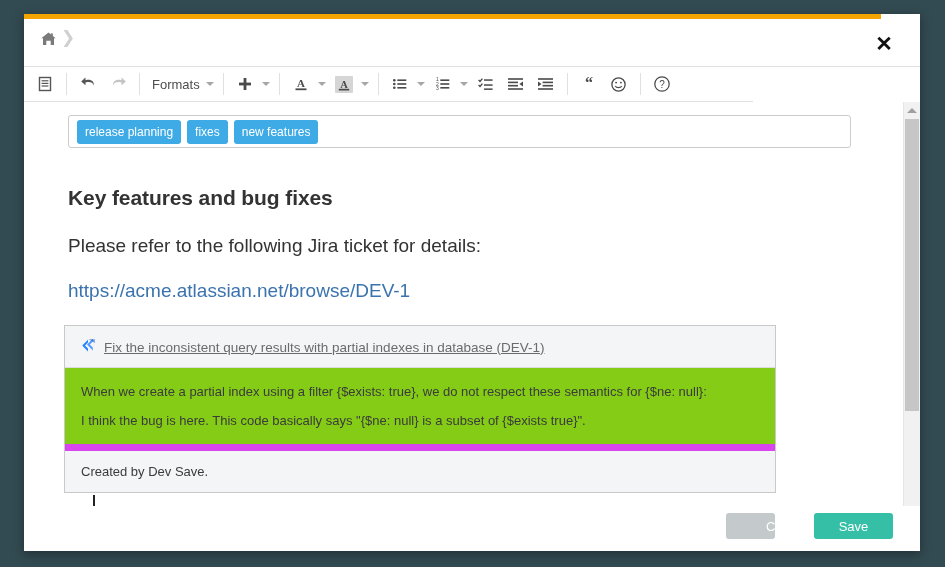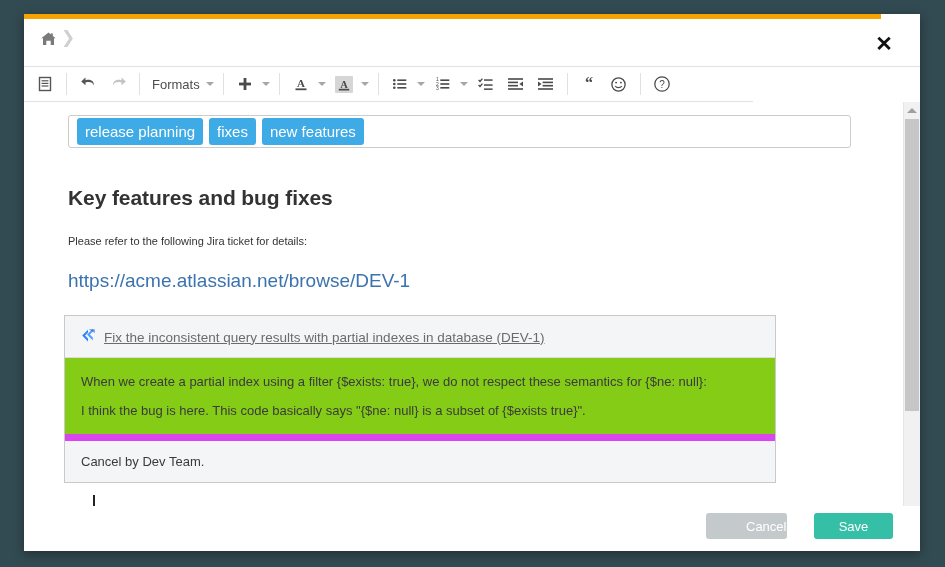--- a/index.html
+++ b/index.html
@@ -167,39 +167,39 @@
     display: flex;
     align-items: center;
     padding: 0 8px;
     gap: 6px;
     background: #fff;
     box-sizing: border-box;
   }
   .tag {
     background: #3eaae6;
     color: #fff;
-    font-size: 15px;
+    font-size: 12px;
     line-height: 1;
     padding: 6px 8px;
     border-radius: 3px;
     cursor: pointer;
     white-space: nowrap;
   }
 
   #doc-body { padding: 0 44px; }
 
   #doc-title {
     font-size: 21px;
     font-weight: bold;
     color: #333;
     margin: 38px 0 0 0;
     letter-spacing: -0.1px;
   }
   .doc-p {
-    font-size: 11px;
+    font-size: 19px;
     color: #333;
     margin: 25px 0 0 0;
   }
   #doc-link {
     font-size: 19px;
     color: #3b73af;
     margin: 23px 0 0 0;
     display: block;
     cursor: pointer;
     text-decoration: none;
@@ -302,22 +302,22 @@
     top: 7px;
     height: 26px;
     border: none;
     border-radius: 3px;
     font-size: 13px;
     font-family: "Liberation Sans", sans-serif;
     cursor: pointer;
     color: #ffffff;
   }
   #cancel-button {
-    right: 133px;
-    width: 81px;
+    right: 145px;
+    width: 49px;
     background: #c4c9cc;
     padding-left: 40px;
   }
   #save-button {
     right: 27px;
     width: 79px;
     background: #35bfa6;
   }
 </style>
 </head>
@@ -535,21 +535,21 @@
             </span>
             <span>Fix the inconsistent query results with partial indexes in database (DEV-1)</span>
           </div>
         </div>
 
         <div id="jira-card-body">
           <p class="card-p">When we create a partial index using a filter {$exists: true}, we do not respect these semantics for {$ne: null}:</p>
           <p class="card-p">I think the bug is here. This code basically says "{$ne: null} is a subset of {$exists true}".</p>
         </div>
 
-        <div id="jira-card-foot">Cancel by Dev Team.</div>
+        <div id="jira-card-foot">Created by Dev Save.</div>
       </div>
 
       <div id="editor-caret"></div>
     </div>
 
     <div id="scrollbar">
       <div id="sb-up">
           <span class="arw"></span>
         </div>
       <div id="sb-thumb"></div>

